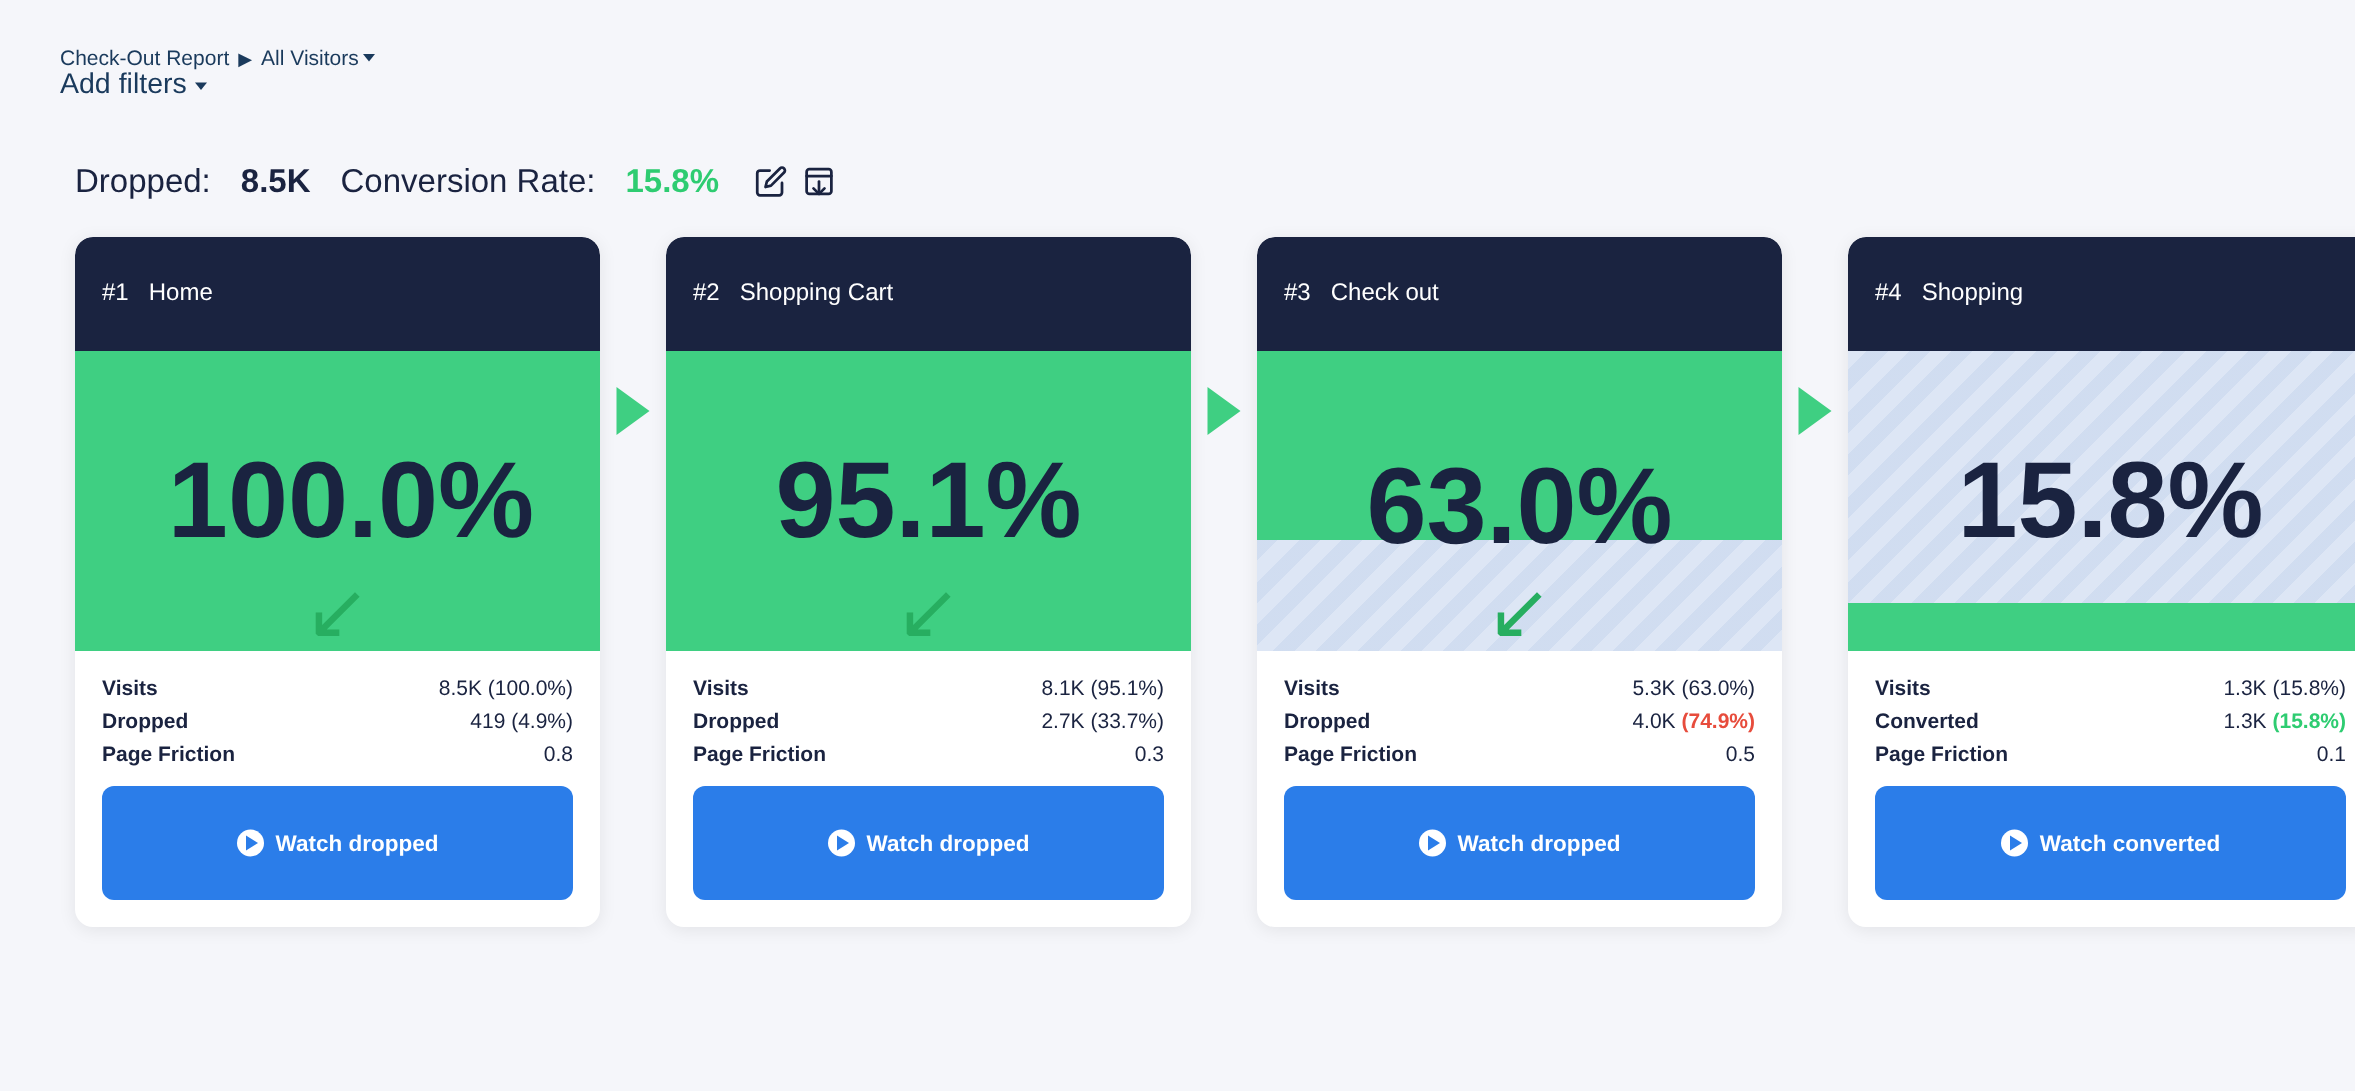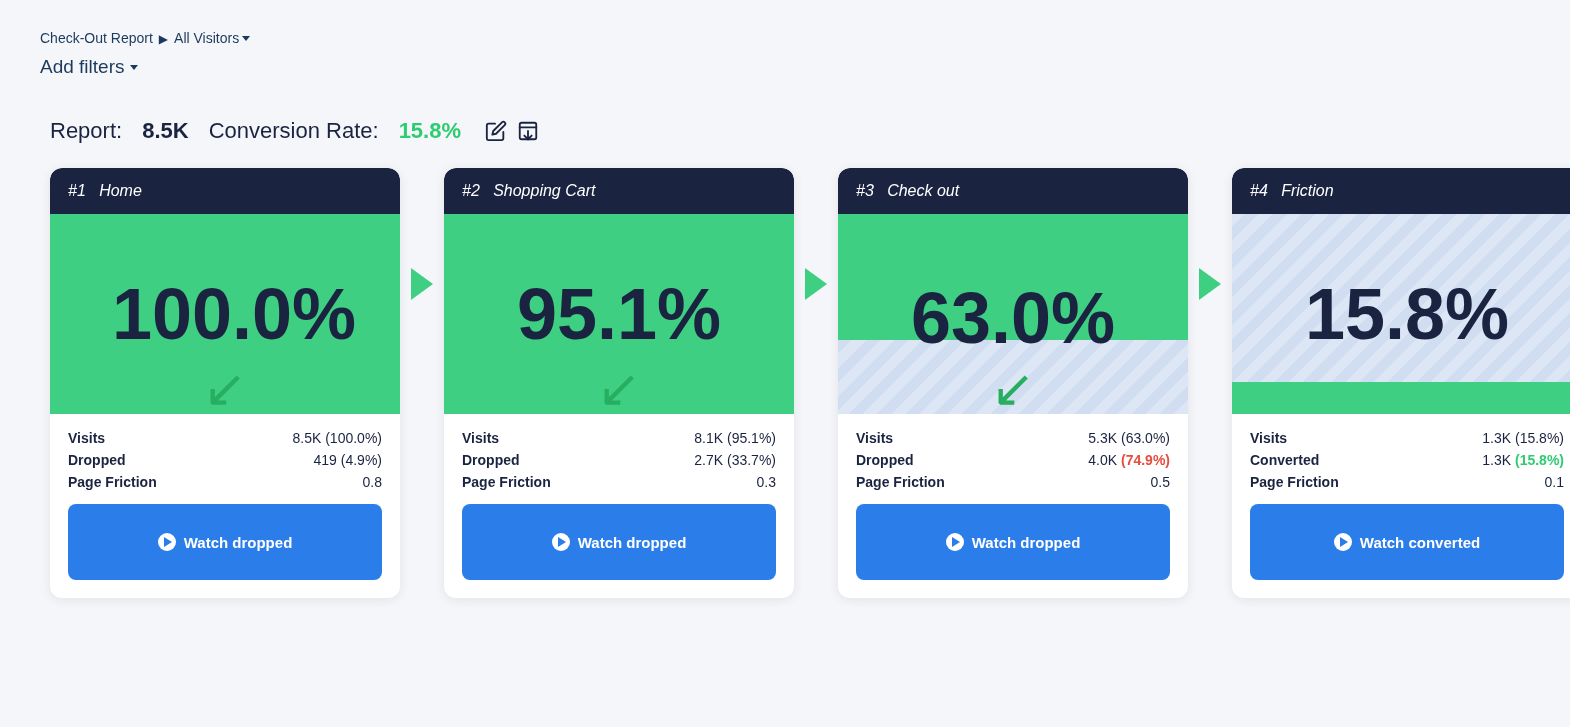--- a/index.html
+++ b/index.html
@@ -10,21 +10,20 @@
       min-height: 727px;
       padding: 30px 40px;
     }
 
     .breadcrumb {
       display: flex;
       align-items: flex-end;
       gap: 6px;
       font-size: 14px;
       color: #1a3a5c;
-      margin-bottom: 10px;
     }
     .breadcrumb-separator {
       color: #1a3a5c;
       font-size: 12px;
     }
     .breadcrumb-link {
       color: #1a3a5c;
       cursor: pointer;
       font-weight: 500;
     }
@@ -99,25 +98,24 @@
       border-radius: 12px;
       box-shadow: 0 2px 12px rgba(0,0,0,0.08);
       width: 350px;
       overflow: hidden;
       flex-shrink: 0;
     }
 
     .card-header {
       background: #1a2340;
       color: #fff;
-      padding: 14px 18px;
+      padding: 29px 18px;
       font-size: 16px;
       font-weight: 500;
       border-radius: 12px 12px 0 0;
-      font-style: italic;
     }
 
     .card-body {
       position: relative;
       background: #fff;
     }
 
     .green-bar {
       background: #3fcf82;
       display: flex;
@@ -253,21 +251,21 @@
     <span class="chevron-down"></span>
   </span>
 </div>
 
 <div class="filters-row">
   <span>Add filters</span>
   <span class="chevron-down"></span>
 </div>
 
 <div class="summary-row">
-  <span class="summary-label">Report:</span>
+  <span class="summary-label">Dropped:</span>
   <span class="summary-value">8.5K</span>
   <span class="summary-label">Conversion Rate:</span>
   <span class="summary-rate">15.8%</span>
   <div class="summary-icons">
     <svg width="22" height="22" viewBox="0 0 24 24" fill="none" stroke="#1a2340" stroke-width="2" stroke-linecap="round" stroke-linejoin="round" style="cursor:pointer">
       <path d="M11 4H4a2 2 0 0 0-2 2v14a2 2 0 0 0 2 2h14a2 2 0 0 0 2-2v-7"></path>
       <path d="M18.5 2.5a2.121 2.121 0 0 1 3 3L12 15l-4 1 1-4 9.5-9.5z"></path>
     </svg>
     <svg width="22" height="22" viewBox="0 0 24 24" fill="none" stroke="#1a2340" stroke-width="2" stroke-linecap="round" stroke-linejoin="round" style="cursor:pointer">
       <rect x="3" y="3" width="18" height="18" rx="2" ry="2"></rect>
@@ -402,21 +400,21 @@
     </div>
   </div>
 
   <div class="funnel-arrow">
     <div class="right-arrow"></div>
   </div>
 
   <div class="funnel-card">
     <div class="card-header">
       <span>#4</span>&nbsp;&nbsp;
-      <span>Friction</span>
+      <span>Shopping</span>
     </div>
     <div class="card-body">
 
       <div style="position:relative; height:200px; background-image: repeating-linear-gradient(-45deg, transparent, transparent 10px, rgba(180,200,230,0.3) 10px, rgba(180,200,230,0.3) 20px); background-color:#dde6f5;">
 
         <div style="position:absolute;bottom:0;left:0;right:0;height:32px;background:#3fcf82;"></div>
         <div style="position:absolute;top:0;left:0;right:0;height:200px;display:flex;align-items:center;justify-content:center;z-index:1;">
           <span class="percentage-text">15.8%</span>
         </div>
       </div>

